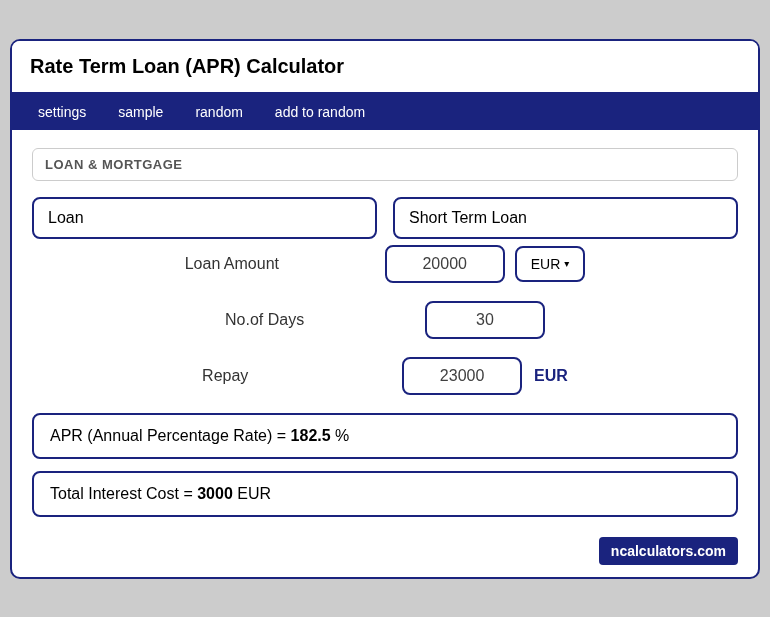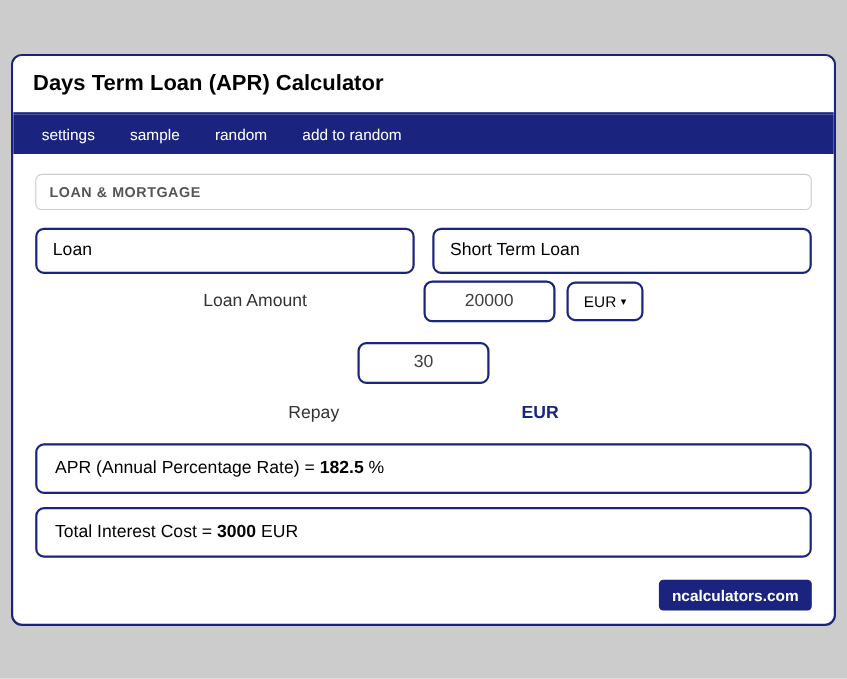--- a/index.html
+++ b/index.html
@@ -160,21 +160,21 @@
     .chevron {
       font-size: 10px;
     }
   </style>
 </head>
 <body>
 
 <div class="calculator-wrapper">
 
   <div class="title-bar">
-    <h1>Days Term Loan (APR) Calculator</h1>
+    <h1>Rate Term Loan (APR) Calculator</h1>
   </div>
 
   <div class="tabs">
     <button class="tab">settings</button>
     <button class="tab">sample</button>
     <button class="tab">random</button>
     <button class="tab">add to random</button>
   </div>
 
   <div class="content-area">
@@ -191,25 +191,27 @@
       <div class="field-row">
         <span class="field-label">Loan Amount</span>
         <input class="field-input" type="text" value="20000" style="">
         <button class="currency-btn">
           <span>EUR</span>
           <span class="chevron">▾</span>
         </button>
       </div>
 
       <div class="field-row">
+        <span class="field-label">No.of Days</span>
         <input class="field-input" type="text" value="30" style="">
       </div>
 
       <div class="field-row">
         <span class="field-label">Repay</span>
+        <input class="field-input" type="text" value="23000" style="">
         <span class="currency-label">EUR</span>
       </div>
 
     </div>
 
     <div class="result-box">
       <span>APR (Annual Percentage Rate)</span>
       <span> = </span>
       <span class="result-value">182.5</span>
       <span>%</span>

